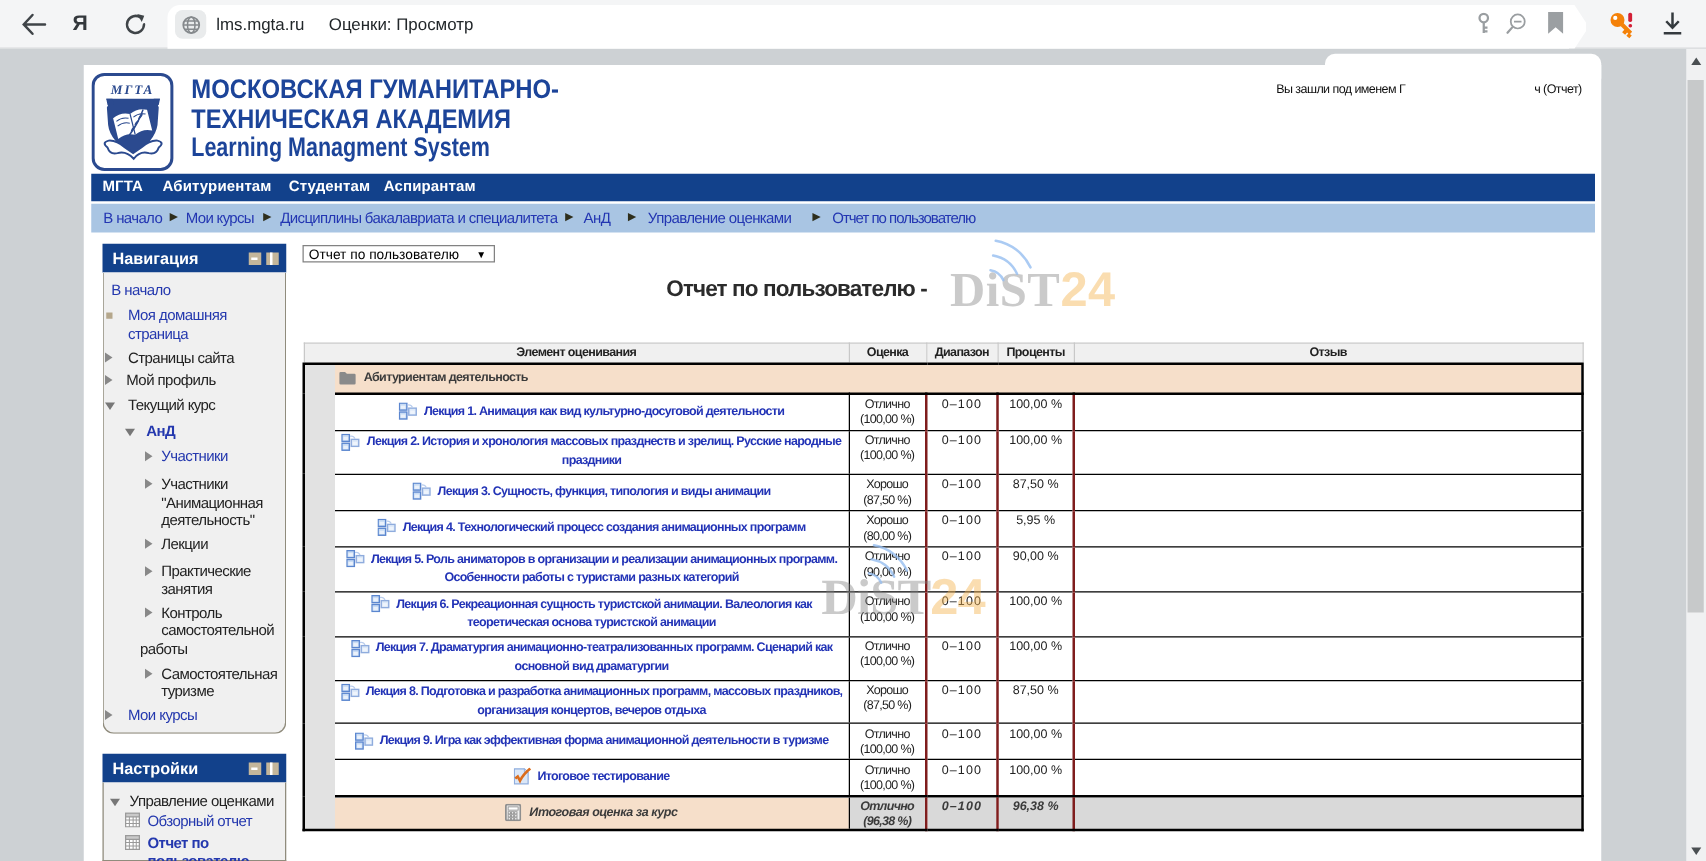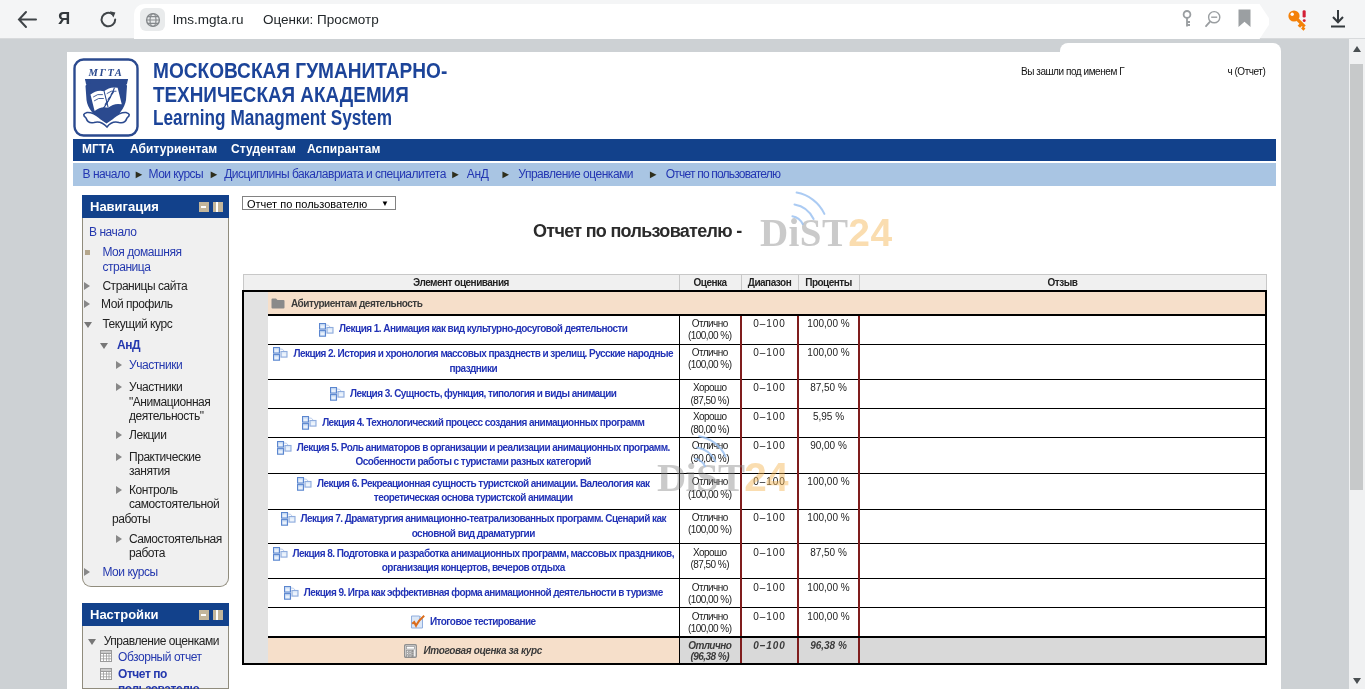--- a/index.html
+++ b/index.html
@@ -184,21 +184,21 @@
 <div class="sb" style="left:129px;top:379.9px">Участники</div>
 <div class="sb" style="left:129px;top:394.9px">"Анимационная</div>
 <div class="sb" style="left:129px;top:409.4px">деятельность"</div>
 <div class="sb" style="left:129px;top:427.9px">Лекции</div>
 <div class="sb" style="left:129px;top:449.9px">Практические</div>
 <div class="sb" style="left:129px;top:464.4px">занятия</div>
 <div class="sb" style="left:129px;top:483.4px">Контроль</div>
 <div class="sb" style="left:129px;top:497.4px">самостоятельной</div>
 <div class="sb" style="left:112px;top:511.9px">работы</div>
 <div class="sb" style="left:129px;top:531.9px">Самостоятельная</div>
-<div class="sb" style="left:129px;top:546.4px">работа</div>
+<div class="sb" style="left:129px;top:546.4px">туризме</div>
 <div class="sb" style="left:102.4px;top:565.4px"><a>Мои курсы</a></div>
 <div class="tri r" style="left:84px;top:281.7px"></div>
 <div class="tri r" style="left:84px;top:300.2px"></div>
 <div class="tri d" style="left:84px;top:321.7px"></div>
 <div class="tri d" style="left:100px;top:343.2px"></div>
 <div class="tri r" style="left:116px;top:361.2px"></div>
 <div class="tri r" style="left:116px;top:382.7px"></div>
 <div class="tri r" style="left:116px;top:430.7px"></div>
 <div class="tri r" style="left:116px;top:452.7px"></div>
 <div class="tri r" style="left:116px;top:486.2px"></div>

